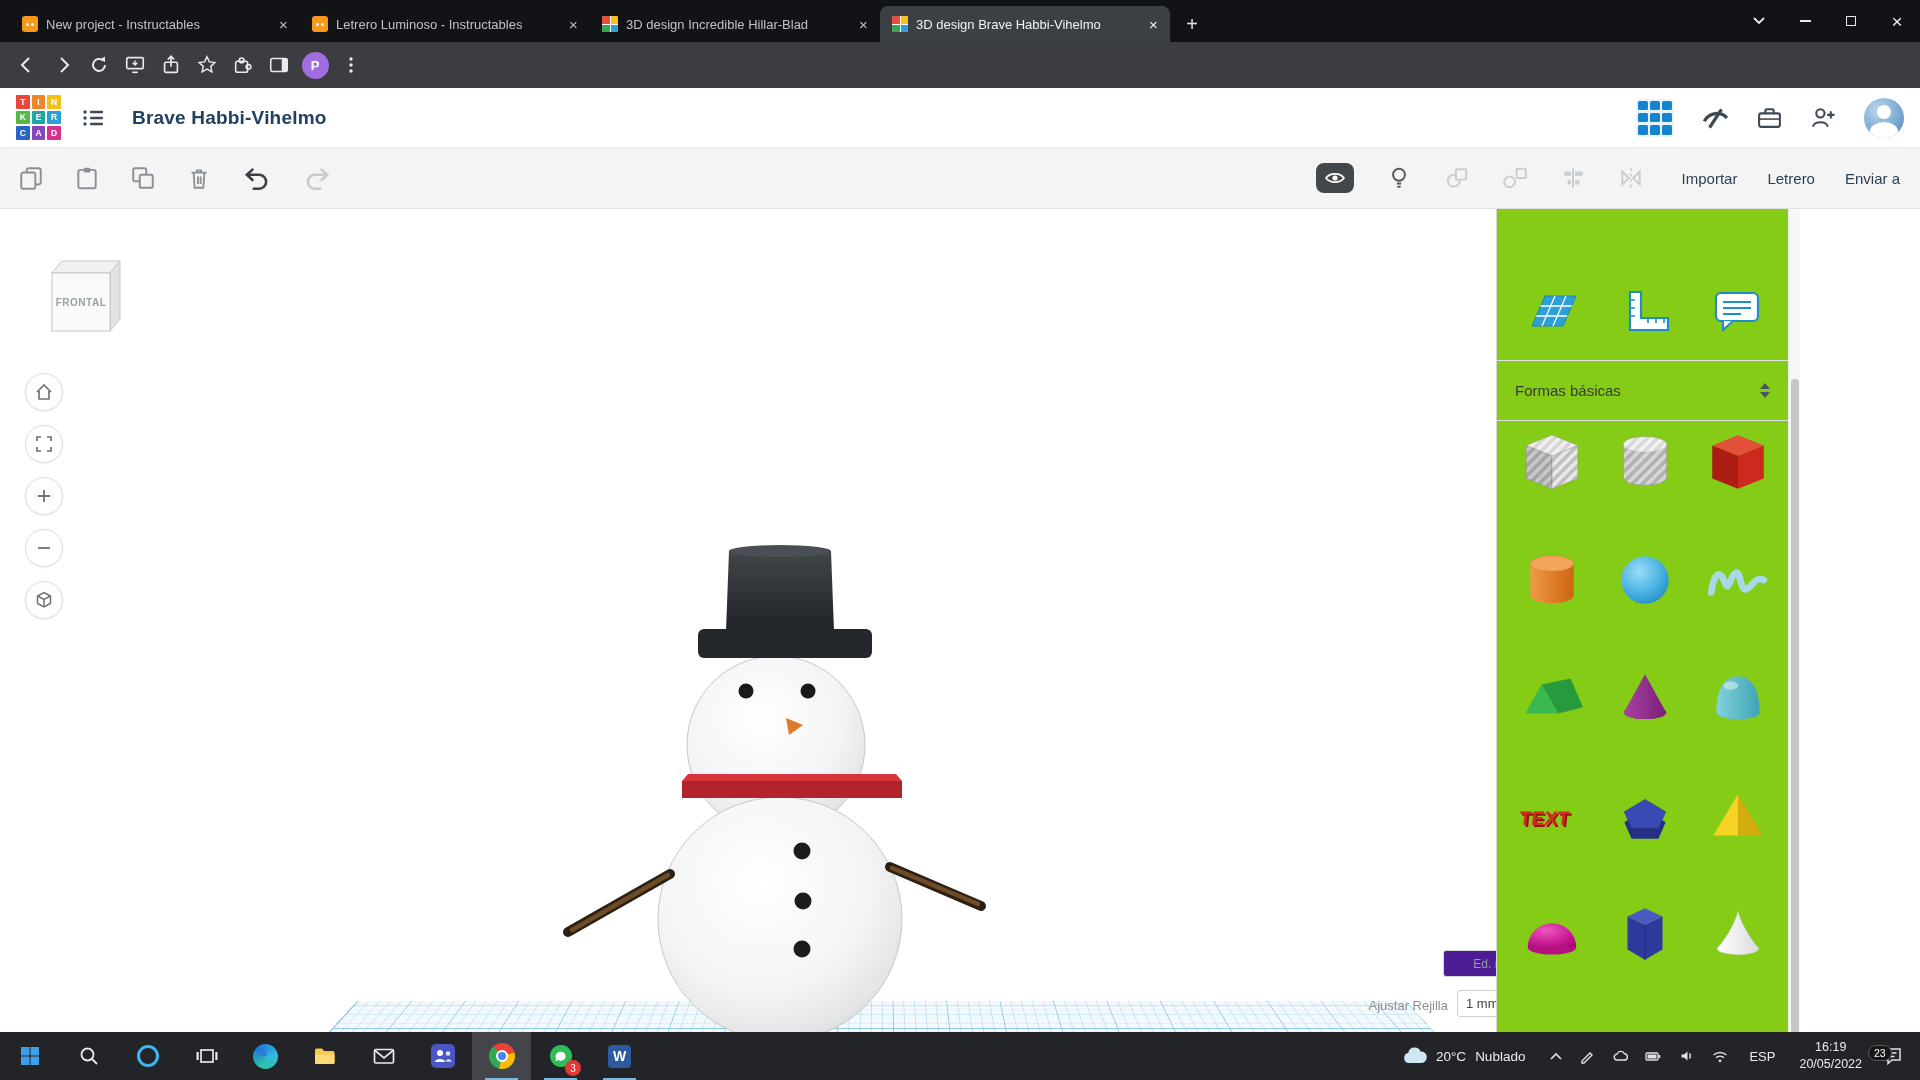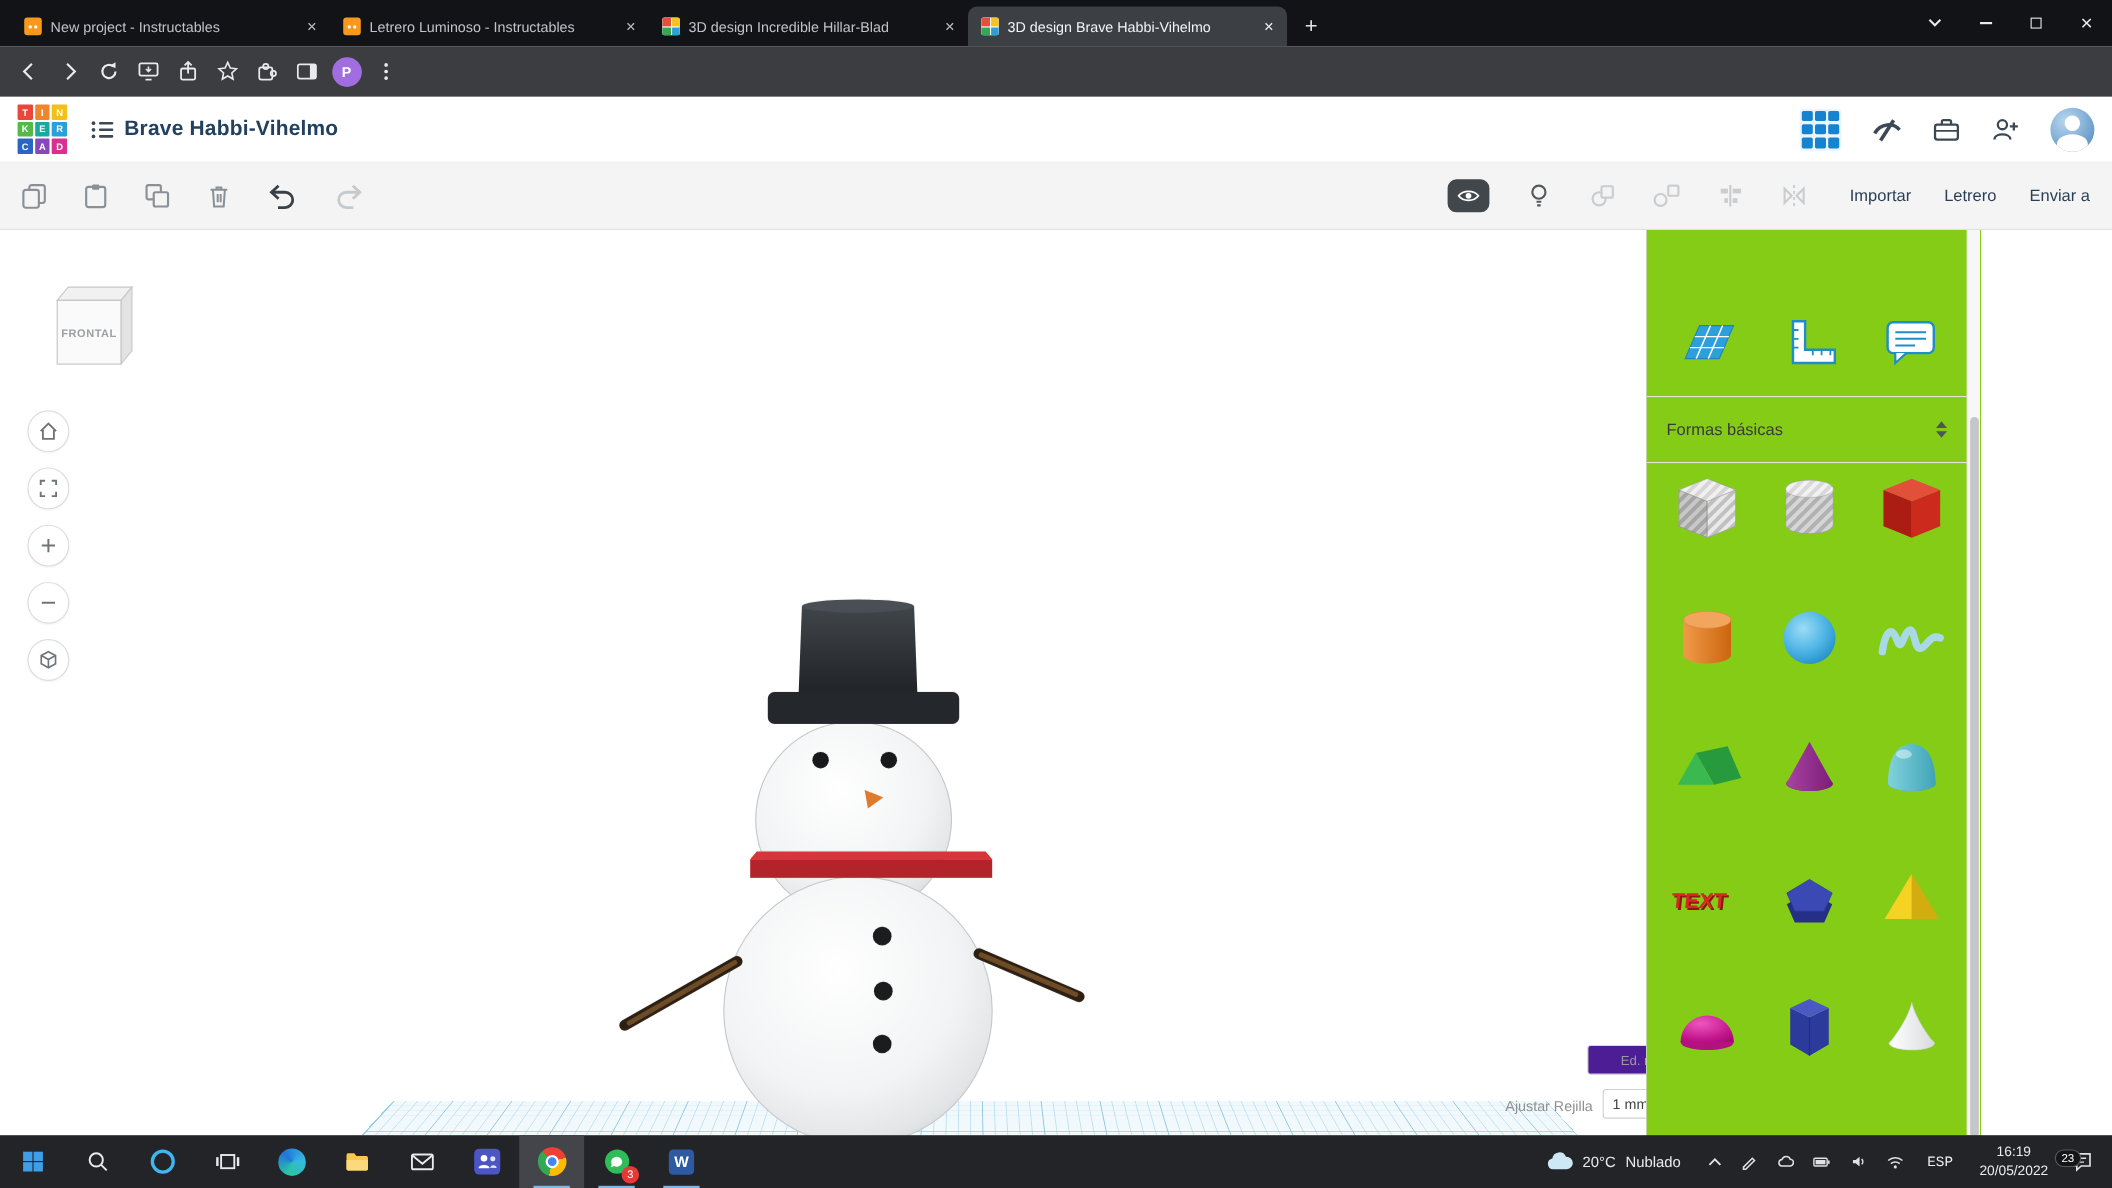--- a/index.html
+++ b/index.html
@@ -32,21 +32,21 @@
 .dom{color:#e8eaed}.pth{color:#9aa0a6;white-space:nowrap;overflow:hidden}
 .avatarP{width:27px;height:27px;border-radius:50%;background:#a06ee0;color:#fff;font-size:13px;font-weight:bold;display:flex;align-items:center;justify-content:center}
 
 .tkhead{position:absolute;top:88px;left:0;width:1920px;height:60px;background:#fff;border-bottom:1px solid #ececec;display:flex;align-items:center;padding:0 16px;z-index:5}
 .tklogo{width:45px;height:45px;display:grid;grid-template:repeat(3,1fr)/repeat(3,1fr);gap:2px;flex:none}
 .tklogo span{display:flex;align-items:center;justify-content:center;color:#fff;font-weight:bold;font-size:8.5px;border-radius:1px}
 .tklogo span:nth-child(1){background:#e8483a}.tklogo span:nth-child(2){background:#f0862c}.tklogo span:nth-child(3){background:#f3c019}
 .tklogo span:nth-child(4){background:#53b948}.tklogo span:nth-child(5){background:#1ba8a2}.tklogo span:nth-child(6){background:#2b9fd8}
 .tklogo span:nth-child(7){background:#2a64c5}.tklogo span:nth-child(8){background:#8547bb}.tklogo span:nth-child(9){background:#d8308f}
 .tkmenu{margin-left:20px}
-.tktitle{margin-left:8px;font-size:19px;font-weight:bold;color:#23405e;letter-spacing:.2px}
+.tktitle{margin-left:27px;font-size:19px;font-weight:bold;color:#23405e;letter-spacing:.2px}
 .tkhead-right{margin-left:auto;display:flex;align-items:center;gap:27px}
 .gridbtn{display:grid;grid-template:repeat(3,1fr)/repeat(3,1fr);gap:2.5px;width:38px;height:38px;padding:2px;background:#eaf4fc;border-radius:4px}
 .gridbtn i{background:#1583cf;border-radius:1.5px}
 .tkavatar{width:40px;height:40px;border-radius:50%;background:radial-gradient(circle at 35% 30%,#b9d7ee,#4c86bd);position:relative;overflow:hidden;flex:none}
 .tkavatar::before{content:"";position:absolute;top:7px;left:13px;width:14px;height:14px;border-radius:50%;background:#fff}
 .tkavatar::after{content:"";position:absolute;top:24px;left:6px;width:28px;height:18px;border-radius:50% 50% 0 0;background:#fff}
 
 .tktool{position:absolute;top:148px;left:0;width:1920px;height:61px;background:#f4f4f4;border-bottom:1px solid #e0e0e0;display:flex;align-items:center;padding:0 18px;z-index:5}
 .tool-left{display:flex;align-items:center;gap:30px}
 .tool-right{margin-left:auto;display:flex;align-items:center;gap:32px}
@@ -86,21 +86,21 @@
 
 .taskbar{position:absolute;top:1032px;left:0;width:1920px;height:48px;background:#232428;display:flex;align-items:stretch;color:#e9ebed;z-index:9}
 .tb-app{width:59px;display:flex;align-items:center;justify-content:center;position:relative;flex:none;background:none;border:none}
 .tb-app.focused{background:#43454b}
 .tb-app.running::after{content:"";position:absolute;bottom:0;left:13px;right:13px;height:2.5px;background:#7cb8e8}
 .badge{position:absolute;bottom:4px;right:9px;min-width:16px;height:16px;border-radius:8px;background:#e53935;color:#fff;font-size:10px;display:flex;align-items:center;justify-content:center;padding:0 3px}
 .tray{margin-left:auto;display:flex;align-items:center}
 .weather{display:flex;align-items:center;gap:9px;padding:0 16px;height:60px;background:none;border:none;color:#e9ebed}
 .weather span{font-size:13.5px}
 .tray-ic{padding:0 8px;display:flex;align-items:center;background:none;border:none}
-.lang{font-size:13px;padding:0 12px;display:flex;align-items:center;background:none;border:none;color:#e9ebed;font-family:Liberation Mono, monospace}
+.lang{font-size:13px;padding:0 12px;display:flex;align-items:center;background:none;border:none;color:#e9ebed;font-family:Liberation Sans, sans-serif}
 .clock{font-size:12.5px;text-align:center;line-height:1.35;padding:0 12px;background:none;border:none;color:#e9ebed;font-family:Liberation Sans, sans-serif}
 .notif{display:flex;align-items:flex-end;padding:0 16px 0 8px;position:relative;background:none;border:none}
 .nbadge{position:absolute;left:-6px;bottom:6px;font-size:10.5px;background:#141517;border:1px solid #56585c;border-radius:8px;color:#fff;padding:1px 5px}
 .chrome-ball{width:26px;height:26px;border-radius:50%;background:conic-gradient(from -45deg,#ea4335 0 33%,#fbbc05 0 66%,#34a853 0 100%);position:relative}
 .chrome-ball::after{content:"";position:absolute;inset:7px;border-radius:50%;background:#4285f4;border:2px solid #fff}
 .edge-ball{width:25px;height:25px;border-radius:50%;background:conic-gradient(from 200deg,#2bc3a6,#2175d9,#35b8e0,#2bc3a6)}
 .cortana-ring{width:22px;height:22px;border-radius:50%;border:3px solid #3fb6f0}
 .word-tile{width:23px;height:23px;border-radius:4px;background:#2d5aa0;color:#fff;font-weight:bold;font-size:14px;display:flex;align-items:center;justify-content:center}
 </style>
 </head>

